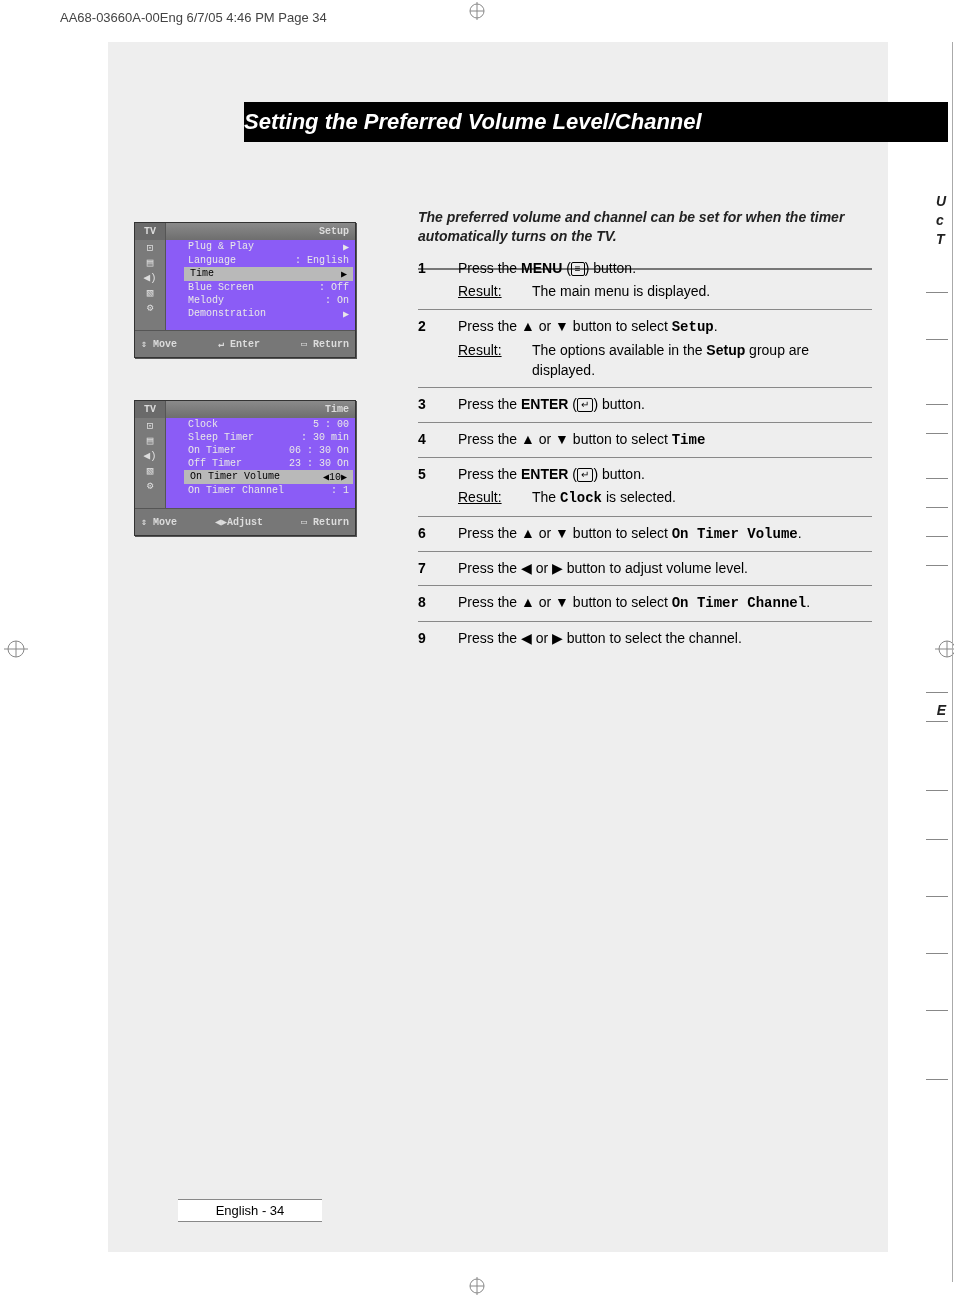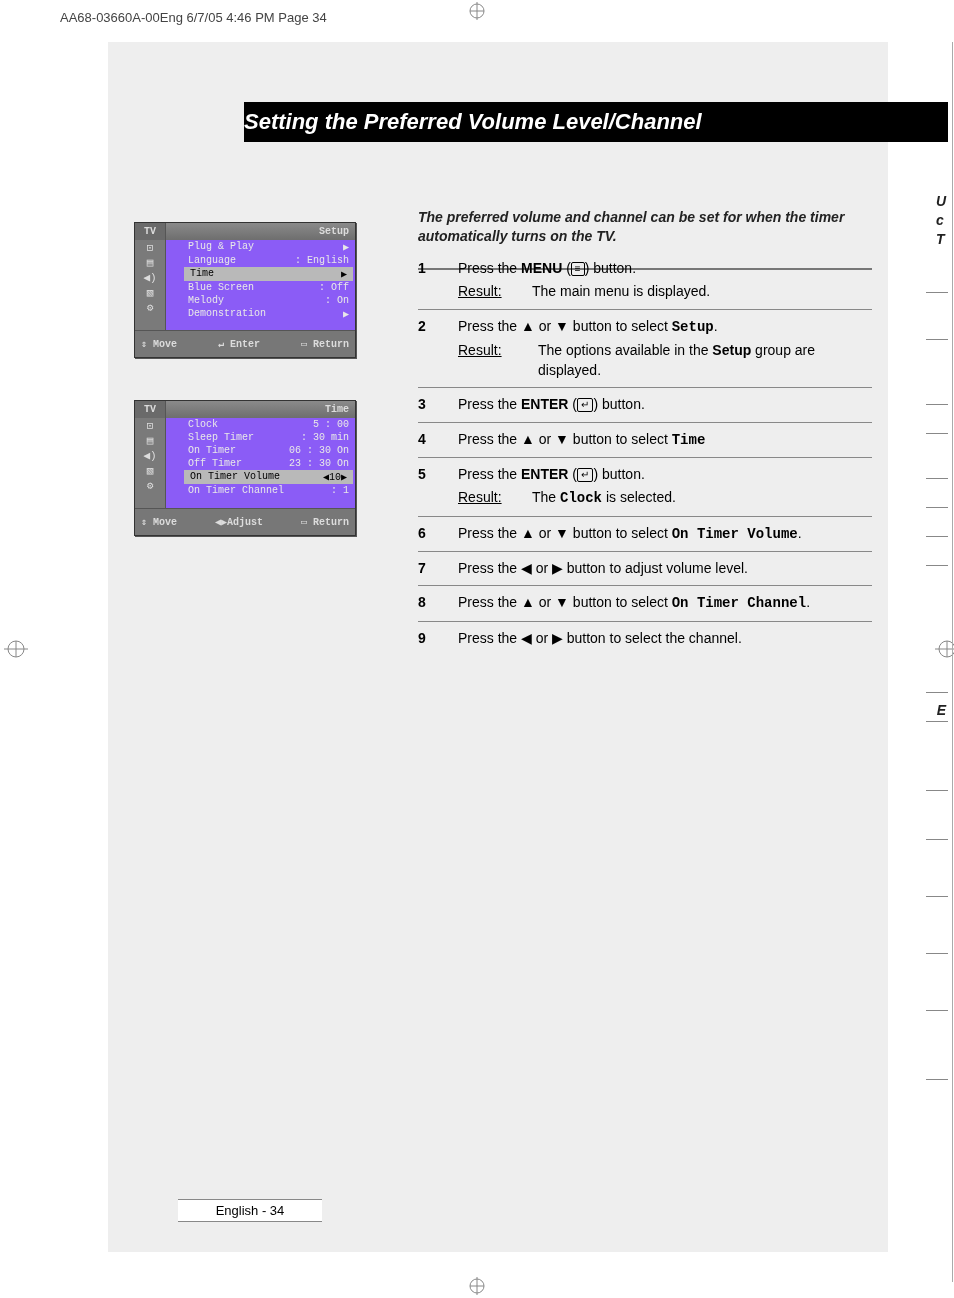--- a/index.html
+++ b/index.html
@@ -413,21 +413,21 @@
             <span style="margin-left: 10px;">The main menu is displayed.</span>
           </div>
         </div>
       </div>
       <div class="step">
         <div class="step-num">2</div>
         <div class="step-body">
           <div>Press the ▲ or ▼ button to select <span class="mono">Setup</span>.</div>
           <div class="result-row">
             <span class="result-label">Result:</span>
-            <span style="margin-left: 16px;">The options available in the <b>Setup</b> group are displayed.</span>
+            <span style="margin-left: 10px;">The options available in the <b>Setup</b> group are displayed.</span>
           </div>
         </div>
       </div>
       <div class="step">
         <div class="step-num">3</div>
         <div class="step-body">
           <div>Press the <b>ENTER</b> (<span class="glyph-enter">↵</span>) button.</div>
         </div>
       </div>
       <div class="step">

